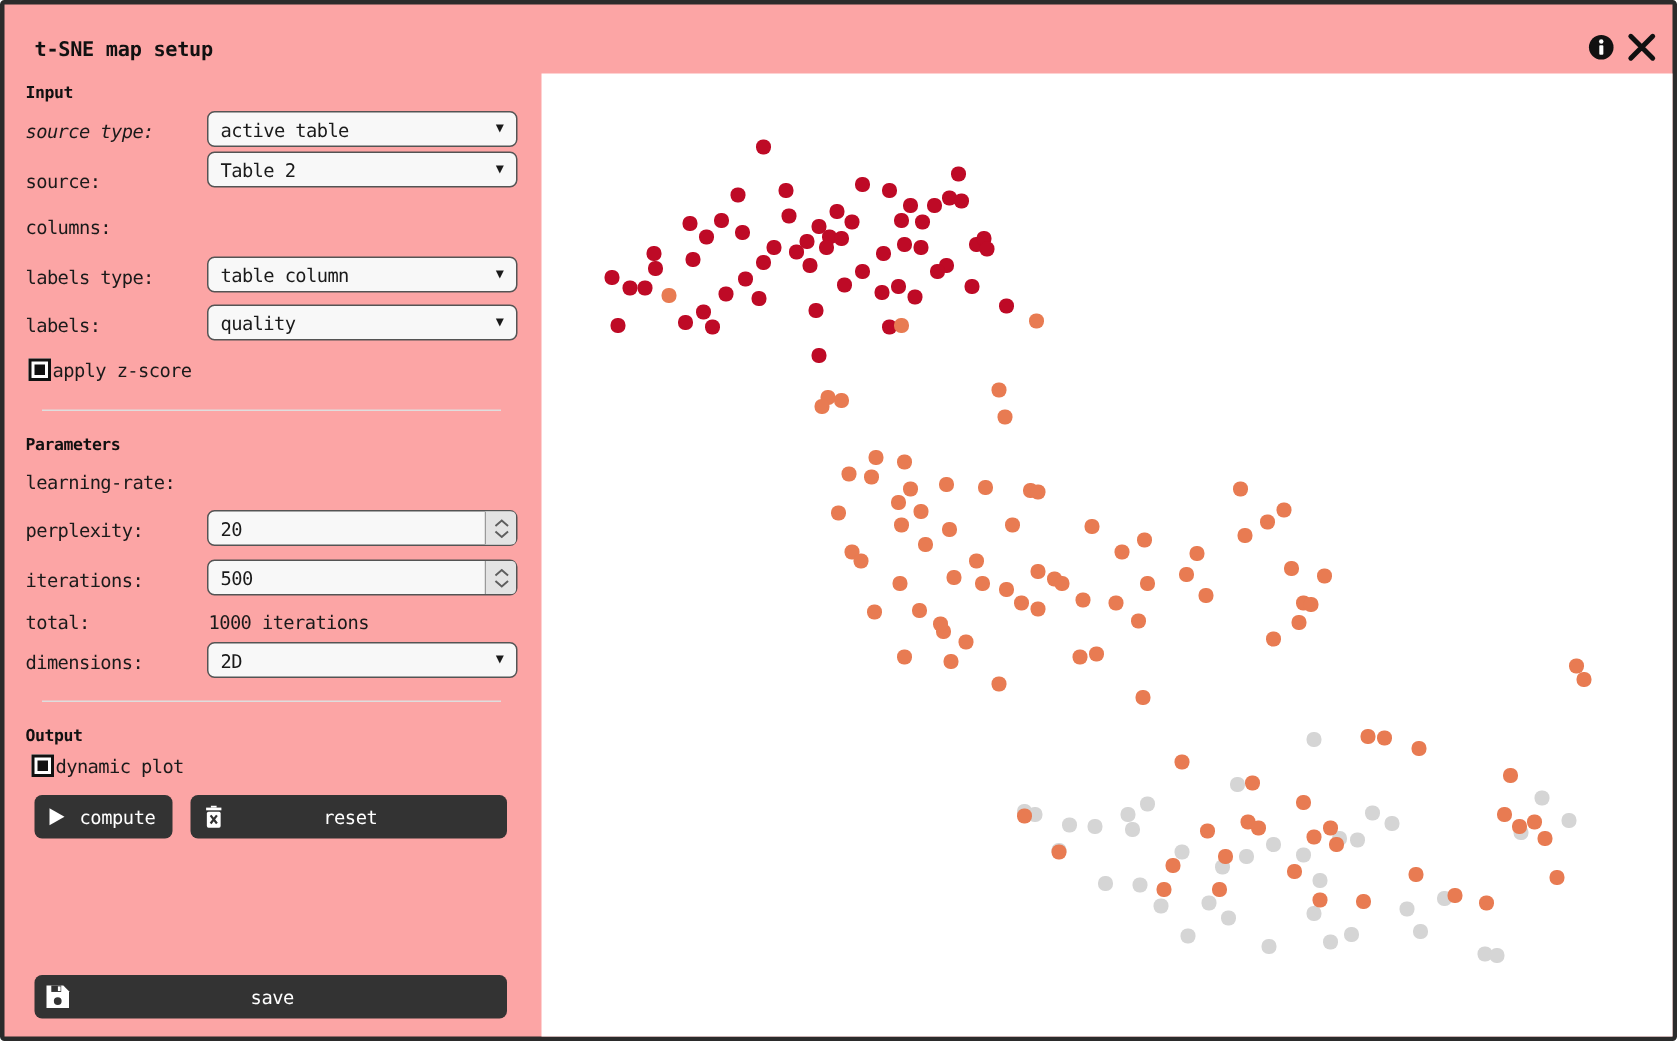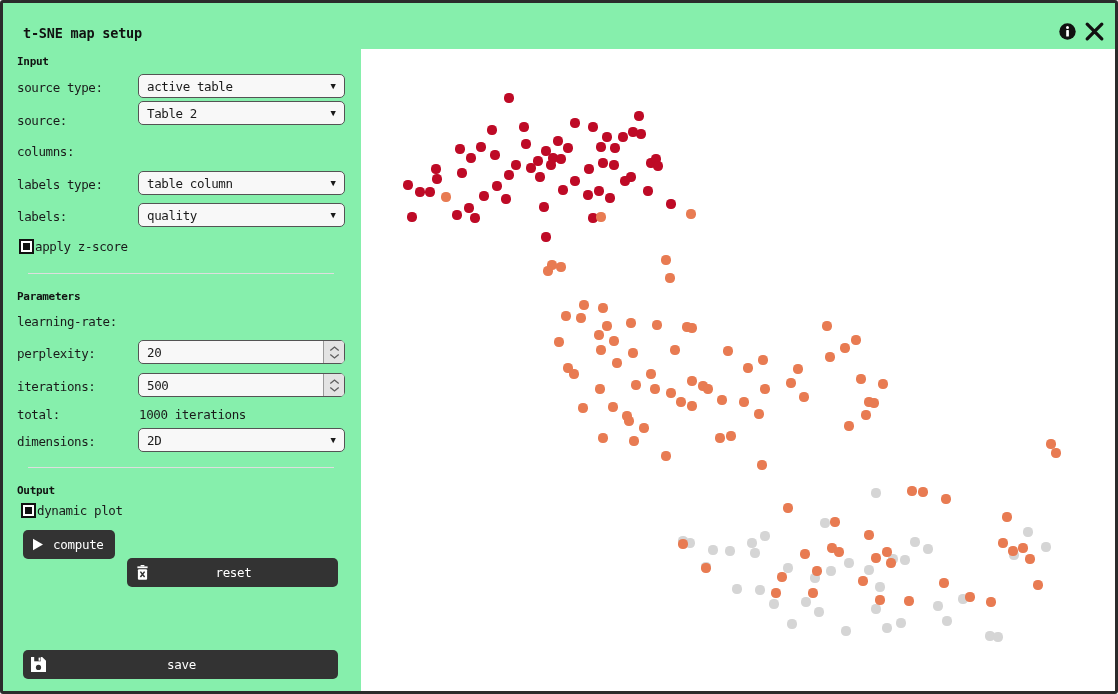--- a/index.html
+++ b/index.html
@@ -8,21 +8,21 @@
     background: #ffffff;
   }
   body {
     width: 1118px; height: 694px;
     font-family: "DejaVu Sans Mono", "Liberation Mono", monospace;
     overflow: hidden;
   }
   #window {
     position: relative;
     width: 1118px; height: 694px;
-    background: #86efac;
+    background: #fca5a5;
     border: 3px solid #2b2b2b;
     border-radius: 3px;
     overflow: hidden;
   }
 
   
   #titlebar {
     position: absolute; left: 0; top: 0; width: 100%; height: 48px;
   }
   #app-title {
@@ -159,21 +159,21 @@
       <svg width="21" height="21" viewBox="0 0 21 21">
         <path d="M3.2 3.2 L17.8 17.8 M17.8 3.2 L3.2 17.8" stroke="#111" stroke-width="3.3" stroke-linecap="round"></path>
       </svg>
     </div>
   </div>
 
   <div id="left-panel">
 
     <div class="section-head" style="left:14px; top:6px;">Input</div>
 
-    <div class="field-label" style="left:14px; top:31px;">source type:</div>
+    <div class="field-label" style="left:14px; top:31px;font-style:italic;">source type:</div>
     <div class="ctrl" style="top:25px;">
       <span class="val">active table</span>
       <span class="caret">▼</span>
     </div>
 
     <div class="field-label" style="left:14px; top:64px;">source:</div>
     <div class="ctrl" style="top:52px;">
       <span class="val">Table 2</span>
       <span class="caret">▼</span>
     </div>
@@ -253,21 +253,21 @@
 
     <div class="btn compute" style="left:20px; top:481px; width:92px;">
       <span class="bicon">
         <svg width="12" height="13" viewBox="0 0 12 13">
             <path d="M1 0.8 L11 6.5 L1 12.2 Z" fill="#fff"></path>
           </svg>
       </span>
       <span class="blabel">compute</span>
     </div>
 
-    <div class="btn" style="left:124px; top:481px; width:211px;margin-top:28px;">
+    <div class="btn" style="left:124px; top:481px; width:211px;">
       <span class="bicon">
         <svg width="15" height="16" viewBox="0 0 15 16">
           <rect x="2.4" y="1.4" width="10.2" height="1.8" fill="#fff"></rect>
           <rect x="5.6" y="0" width="3.8" height="1.4" fill="#fff"></rect>
           <rect x="2.9" y="4.2" width="9.2" height="10.6" rx="1.1" fill="#fff"></rect>
           <path d="M5.4 6.6 L9.6 12 M9.6 6.6 L5.4 12" stroke="#333" stroke-width="1.5"></path>
         </svg>
       </span>
       <span class="blabel">reset</span>
     </div>

